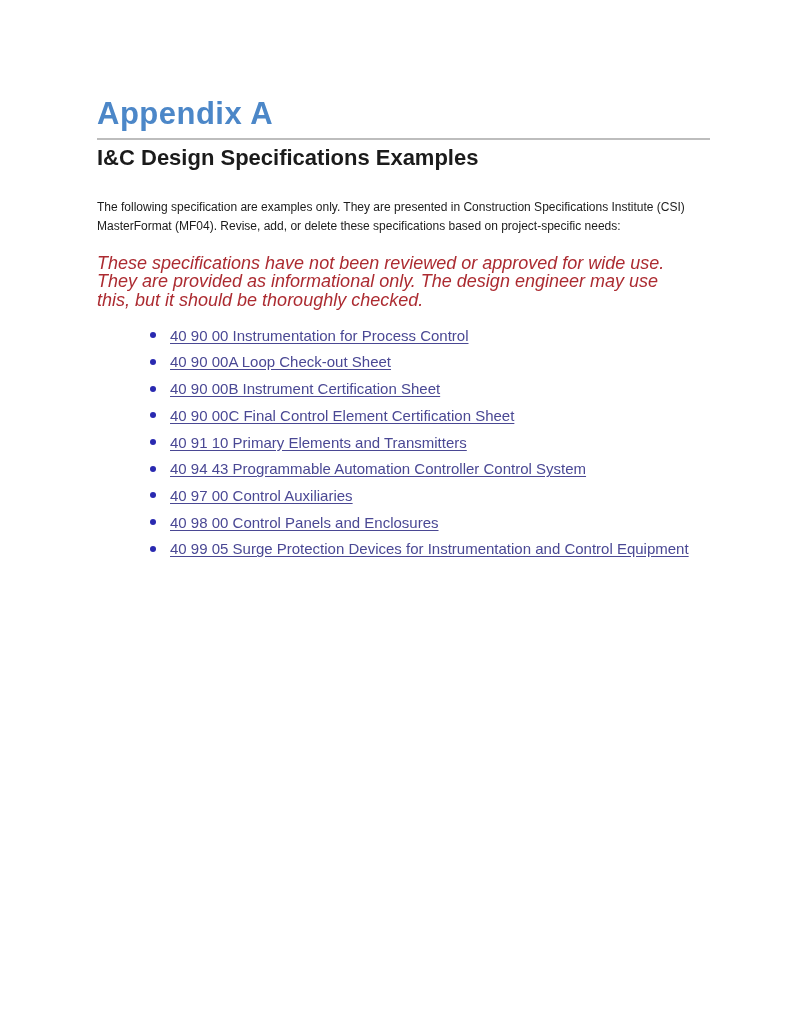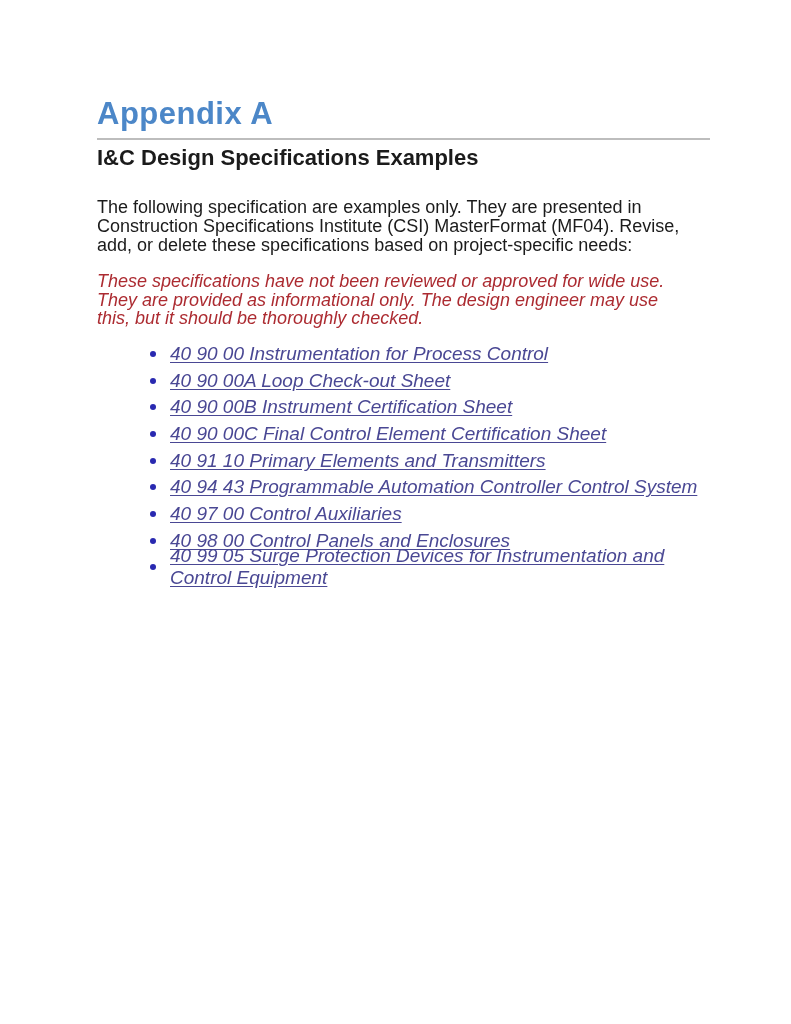--- a/index.html
+++ b/index.html
@@ -43,21 +43,21 @@
   }
   .page-subtitle {
     margin-top: 5px;
     font-size: 22px;
     font-weight: bold;
     color: var(--body-black);
     line-height: 1.2;
   }
   .intro-paragraph {
     margin-top: 27px;
-    font-size: 18px;
+    font-size: 12px;
     line-height: 18.6px;
     color: var(--body-black);
     width: 590px;
   }
   .disclaimer-paragraph {
     margin-top: 18px;
     font-size: 18px;
     line-height: 18.6px;
     font-style: italic;
     color: var(--disclaimer-red);
@@ -75,26 +75,25 @@
   }
   .bullet {
     flex: 0 0 auto;
     width: 6px;
     height: 6px;
     border-radius: 50%;
     background: var(--bullet-blue);
     margin-right: 13px;
   }
   .spec-link {
-    font-size: 19px;
+    font-size: 15px;
     color: var(--link-purple);
     text-decoration: underline;
     text-underline-offset: 2px;
     cursor: pointer;
-    font-style: italic;
   }
 </style>
 </head>
 <body>
 
 <div class="page">
   <div class="content">
 
     <h1 class="appendix-title">Appendix A</h1>
 

